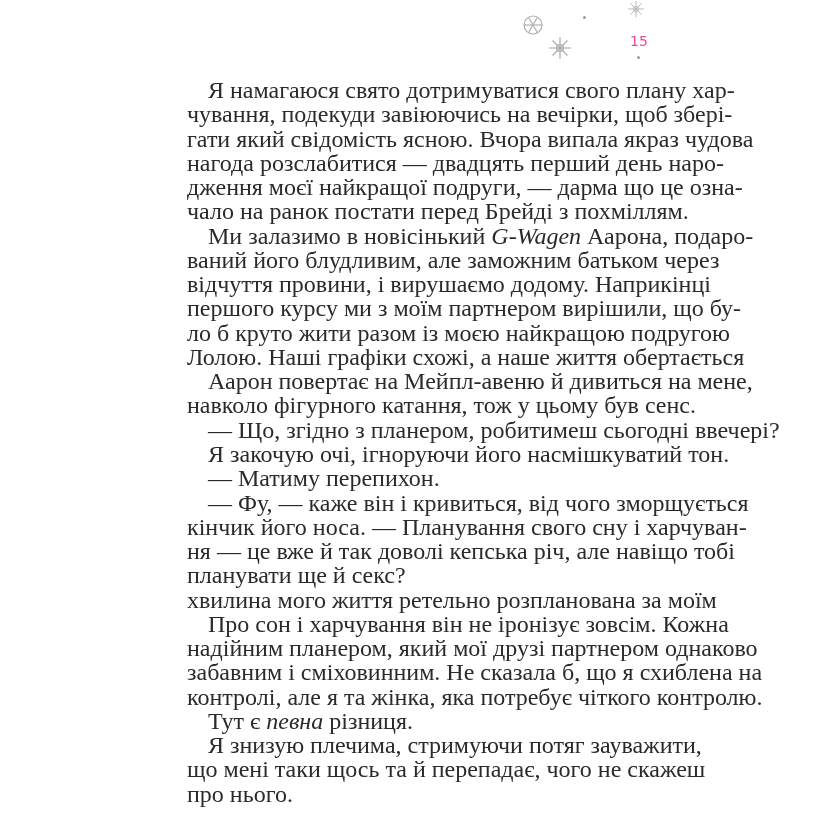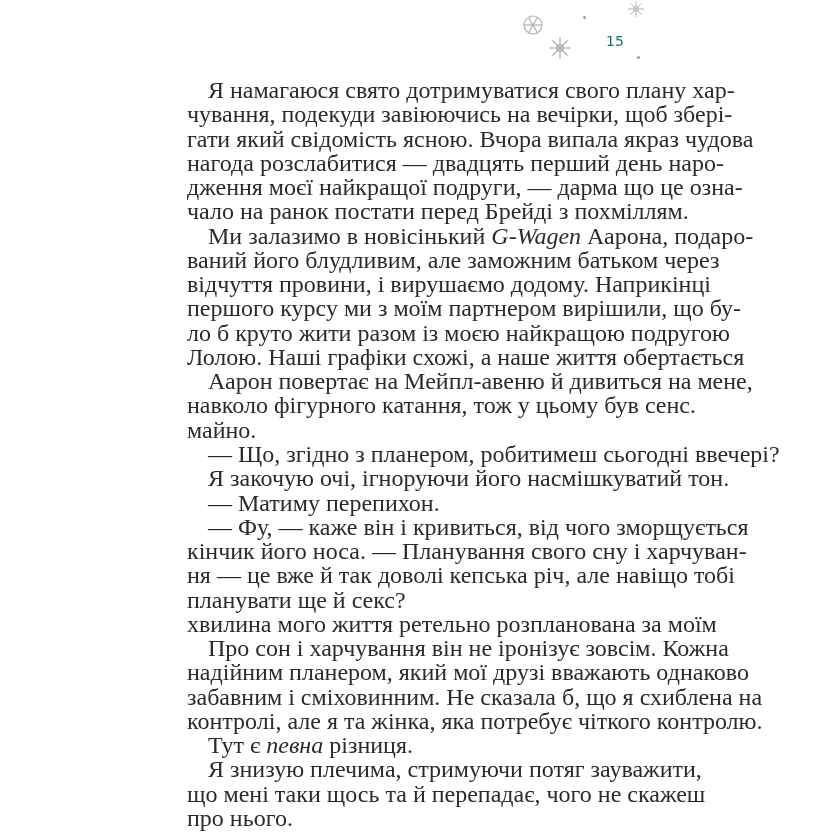--- a/index.html
+++ b/index.html
@@ -3,22 +3,22 @@
 <meta charset="utf-8">
 <style>
   html, body { margin: 0; padding: 0; }
   body {
     width: 835px; height: 835px; overflow: hidden;
     background: #ffffff; position: relative;
     font-family: "Liberation Serif", "DejaVu Serif", serif;
     color: #2a2a2a;
   }
   .page-number {
-    position: absolute; left: 606px; top: 33px;
-    font-family: "DejaVu Sans", sans-serif; font-size: 14px; color: #0f766e;
+    position: absolute; left: 630px; top: 33px;
+    font-family: "DejaVu Sans", sans-serif; font-size: 14px; color: #ec4899;
   }
   .snow { position: absolute; }
   .dot { position: absolute; width: 3px; height: 3px; border-radius: 50%; background: #9a9a9a; }
   .text {
     position: absolute; left: 187px; top: 78px; width: 438px;
   }
   .line {
     height: 24.27px; line-height: 24.27px; font-size: 24px;
     white-space: nowrap; text-align: justify; text-align-last: justify;
   }
@@ -68,30 +68,29 @@
     <div class="line">дження моєї найкращої подруги, — дарма що це озна-</div>
     <div class="line last">чало на ранок постати перед Брейді з похміллям.</div>
     <div class="line indent"><span>Ми залазимо в новісінький </span><i>G-Wagen</i><span> Аарона, подаро-</span></div>
     <div class="line">ваний його блудливим, але заможним батьком через</div>
     <div class="line">відчуття провини, і вирушаємо додому. Наприкінці</div>
     <div class="line">першого курсу ми з моїм партнером вирішили, що бу-</div>
     <div class="line">ло б круто жити разом із моєю найкращою подругою</div>
     <div class="line">Лолою. Наші графіки схожі, а наше життя обертається</div>
     <div class="line indent">Аарон повертає на Мейпл-авеню й дивиться на мене,</div>
     <div class="line last">навколо фігурного катання, тож у цьому був сенс.</div>
-    <div class="line last">майно.</div>
     <div class="line indent">— Що, згідно з планером, робитимеш сьогодні ввечері?</div>
     <div class="line indent">Я закочую очі, ігноруючи його насмішкуватий тон.</div>
     <div class="line indent last">— Матиму перепихон.</div>
     <div class="line indent">— Фу, — каже він і кривиться, від чого зморщується</div>
     <div class="line">кінчик його носа. — Планування свого сну і харчуван-</div>
     <div class="line">ня — це вже й так доволі кепська річ, але навіщо тобі</div>
     <div class="line last">планувати ще й секс?</div>
     <div class="line">хвилина мого життя ретельно розпланована за моїм</div>
     <div class="line indent">Про сон і харчування він не іронізує зовсім. Кожна</div>
-    <div class="line">надійним планером, який мої друзі вважають однаково</div>
+    <div class="line">надійним планером, який мої друзі партнером однаково</div>
     <div class="line">забавним і сміховинним. Не сказала б, що я схиблена на</div>
     <div class="line">контролі, але я та жінка, яка потребує чіткого контролю.</div>
     <div class="line indent last"><span>Тут є </span><i>певна</i><span> різниця.</span></div>
     <div class="line indent">Я знизую плечима, стримуючи потяг зауважити,</div>
     <div class="line">що мені таки щось та й перепадає, чого не скажеш</div>
     <div class="line last">про нього.</div>
   </div>
 
 </body></html>

